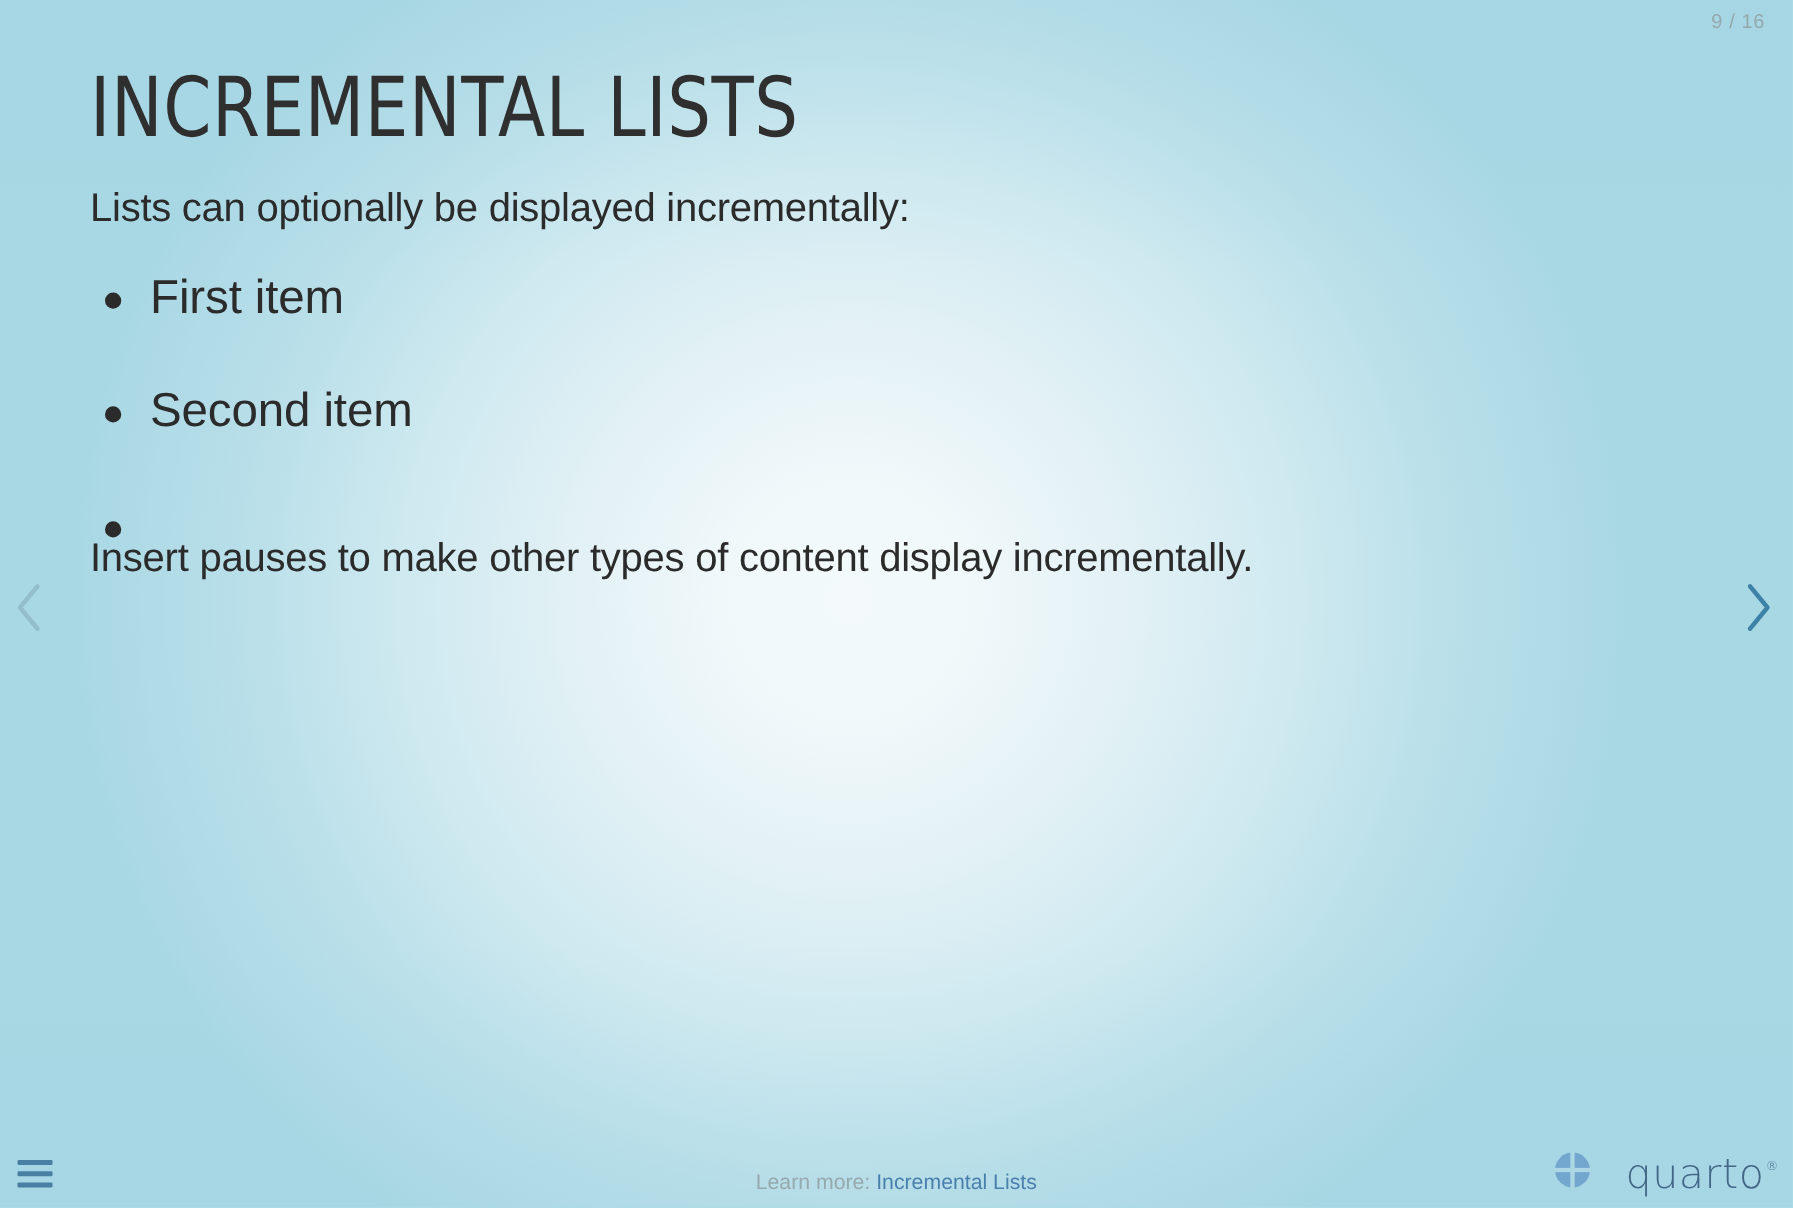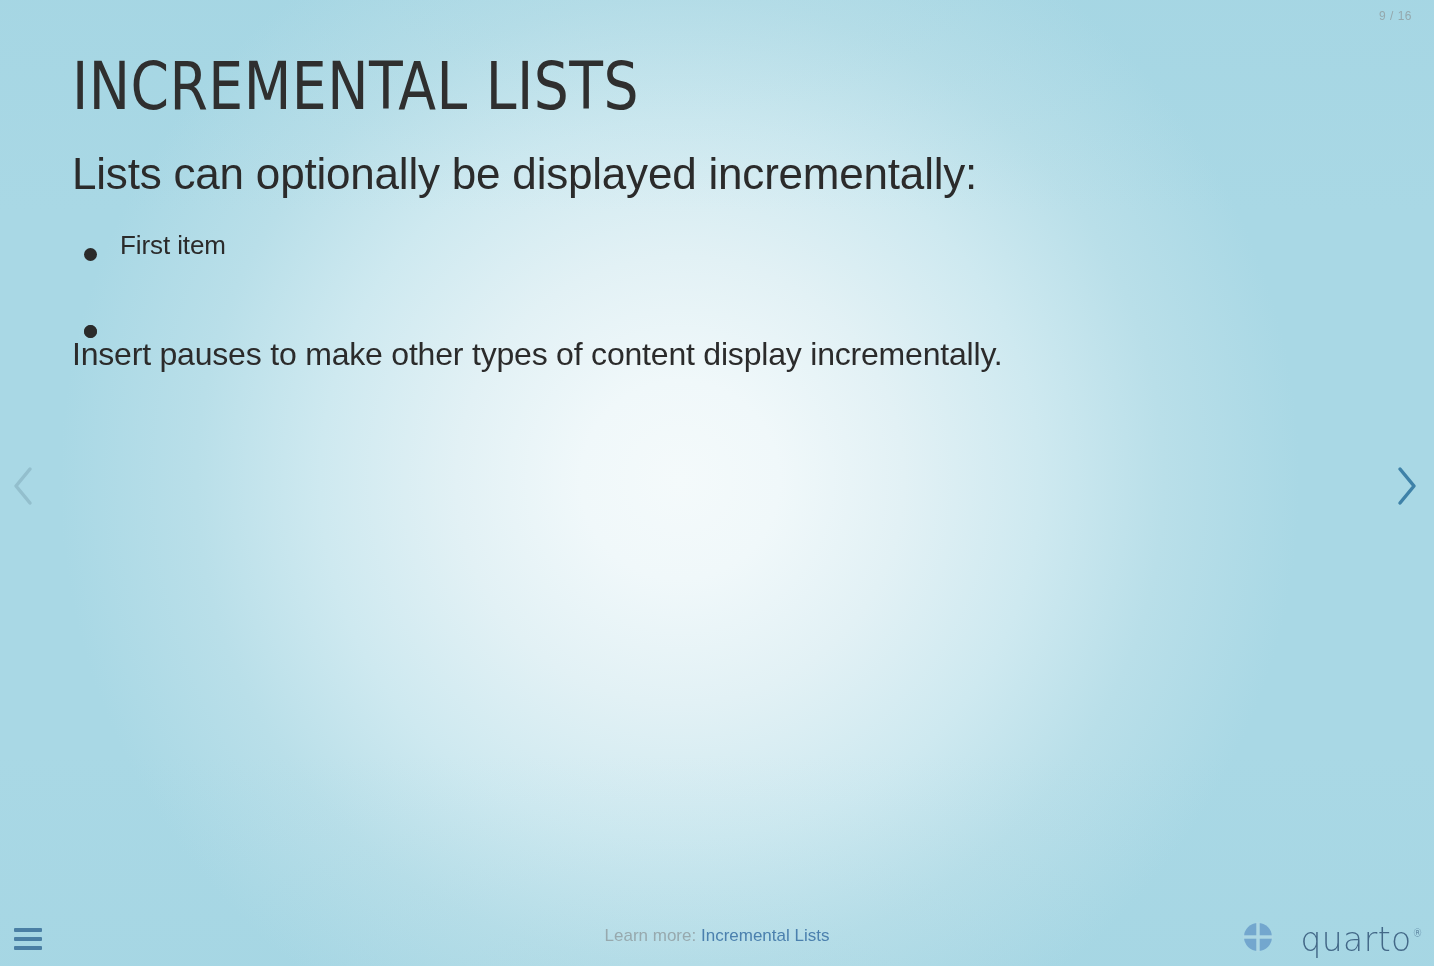--- a/index.html
+++ b/index.html
@@ -44,21 +44,21 @@
       rgba(150,205,220,0.00) 22%,
       rgba(150,205,220,0.00) 78%,
       rgba(150,205,220,0.14) 100%);
   }
 
   
   #page-indicator {
     position: absolute;
     top: 9px;
     right: 22px;
-    font-size: 12px;
+    font-size: 16px;
     letter-spacing: 0.5px;
     color: #94a8ad;
     z-index: 6;
     user-select: none;
     text-align: right;
   }
 
   
   #slide-content {
     position: absolute;
@@ -75,37 +75,37 @@
     letter-spacing: 0.5px;
     color: #2f2f2f;
     line-height: 1.06;
     margin: 0 0 26px 0;
     white-space: nowrap;
     transform: scaleX(0.93);
     transform-origin: left center;
   }
 
   #lead-paragraph {
-    font-size: 44px;
+    font-size: 32px;
     font-weight: 400;
     color: #2b2b2b;
     line-height: 1.18;
     margin: 0 0 30px 0;
     letter-spacing: -0.2px;
   }
 
   #bullet-list {
     list-style: none;
     margin: 0 0 0 0;
     padding: 0;
   }
 
   #bullet-list li {
     position: relative;
-    font-size: 26px;
+    font-size: 38px;
     color: #2b2b2b;
     line-height: 1.2;
     padding: 0 0 0 48px;
     margin: 0 0 46px 0;
     letter-spacing: -0.1px;
   }
 
   #bullet-list li .bullet-dot {
     position: absolute;
     left: 12px;
@@ -165,21 +165,21 @@
     width: 28px;
     border-radius: 1px;
     background: #4a7fa4;
   }
 
   
   #slide-footer {
     position: absolute;
     left: 0;
     right: 0;
-    bottom: 20px;
+    bottom: 10px;
     text-align: center;
     font-size: 17px;
     z-index: 6;
     line-height: 1.2;
     user-select: none;
   }
   #footer-label { color: #97a9ae; }
   #footer-link {
     color: #4b80ae;
     text-decoration: none;
@@ -227,20 +227,21 @@
 
     <p id="lead-paragraph">Lists can optionally be displayed incrementally:</p>
 
     <ul id="bullet-list">
       <li>
         <span class="bullet-dot"></span>
         <span>First item</span>
       </li>
       <li>
         <span class="bullet-dot"></span>
+        <span>Second item</span>
       </li>
       <li>
         <span class="bullet-dot"></span>
       </li>
     </ul>
 
     <p id="closing-paragraph">Insert pauses to make other types of content display incrementally.</p>
   </div>
 
   <div id="nav-prev" class="nav-arrow">

